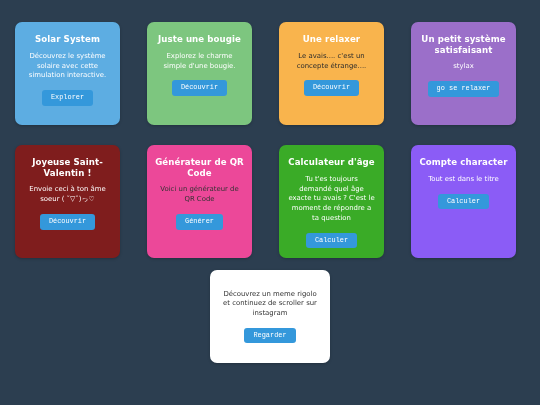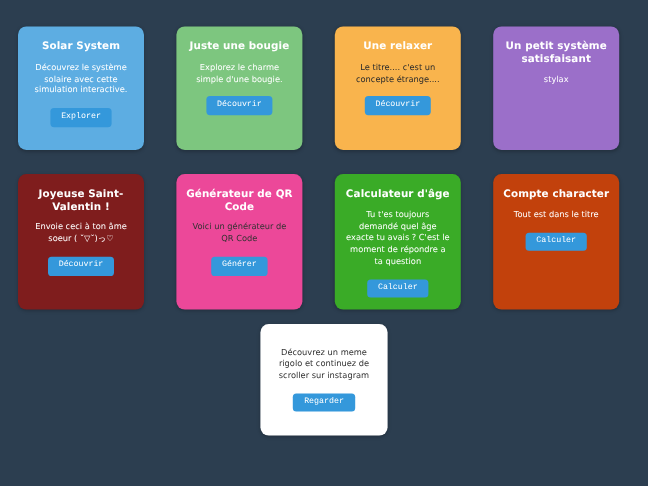--- a/index.html
+++ b/index.html
@@ -68,42 +68,42 @@
   }
 
   
   .c-blue   { background: #5dade2; }
   .c-green  { background: #7dc67f; }
   .c-orange { background: #f9b44d; }
   .c-purple { background: #9b6fc9; }
   .c-red    { background: #7f1d1d; }
   .c-yellow { background: #ec4899; }
   .c-kgreen { background: #3aab27; }
-  .c-gold   { background: #c2410c; }
+  .c-gold   { background: #8b5cf6; }
   .c-white  { background: #ffffff; }
 
   .t-white  .card-title { color: #ffffff; }
   .t-white  .card-desc  { color: #ffffff; text-align: center; }
   .t-dark   .card-title { color: #ffffff; }
   .t-dark   .card-desc  { color: #2b2b2b; }
   .t-ydark  .card-title { color: #ffffff; }
   .t-ydark  .card-desc  { color: #333333; }
   .t-plain  .card-desc  { color: #333333; }
 
   
   .bottom-wrap {
     position: absolute;
     left: 0;
     top: 270px;
     width: 540px;
     display: flex;
     justify-content: center;
   }
   .card.wide {
-    width: 106px;
+    width: 120px;
     min-height: 93px;
     justify-content: center;
     padding: 10px 8px;
     align-items: center;
   }
   .card.wide .card-desc { margin-bottom: 9px; font-size: 6.9px; }
 </style>
 </head>
 <body>
 
@@ -115,26 +115,27 @@
         <p class="card-desc">Découvrez le système solaire avec cette simulation interactive.</p>
         <button class="card-btn">Explorer</button>
       </div>
       <div class="card c-green t-white">
         <h3 class="card-title">Juste une bougie</h3>
         <p class="card-desc">Explorez le charme simple d'une bougie.</p>
         <button class="card-btn">Découvrir</button>
       </div>
       <div class="card c-orange t-dark">
         <h3 class="card-title">Une relaxer</h3>
-        <p class="card-desc">Le titre.... c'est un concepte étrange....</p>
+        <p class="card-desc">Le avais.... c'est un concepte étrange....</p>
         <button class="card-btn">Découvrir</button>
       </div>
       <div class="card c-purple t-white">
         <h3 class="card-title">Un petit système satisfaisant</h3>
         <p class="card-desc">stylax</p>
+        <button class="card-btn">go se relaxer</button>
       </div>
       <div class="card c-red t-white">
         <h3 class="card-title">Joyeuse Saint-Valentin !</h3>
         <p class="card-desc">Envoie ceci à ton âme soeur ( ˘▽˘)っ♡</p>
         <button class="card-btn">Découvrir</button>
       </div>
       <div class="card c-yellow t-ydark">
         <h3 class="card-title">Générateur de QR Code</h3>
         <p class="card-desc">Voici un générateur de QR Code</p>
         <button class="card-btn">Générer</button>

